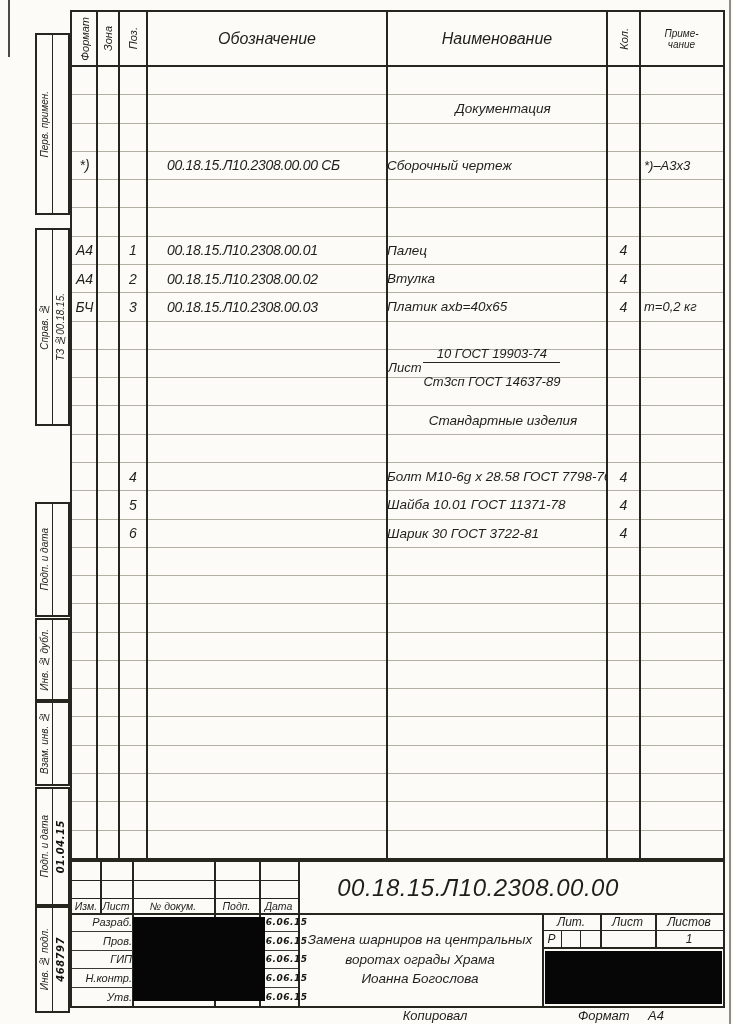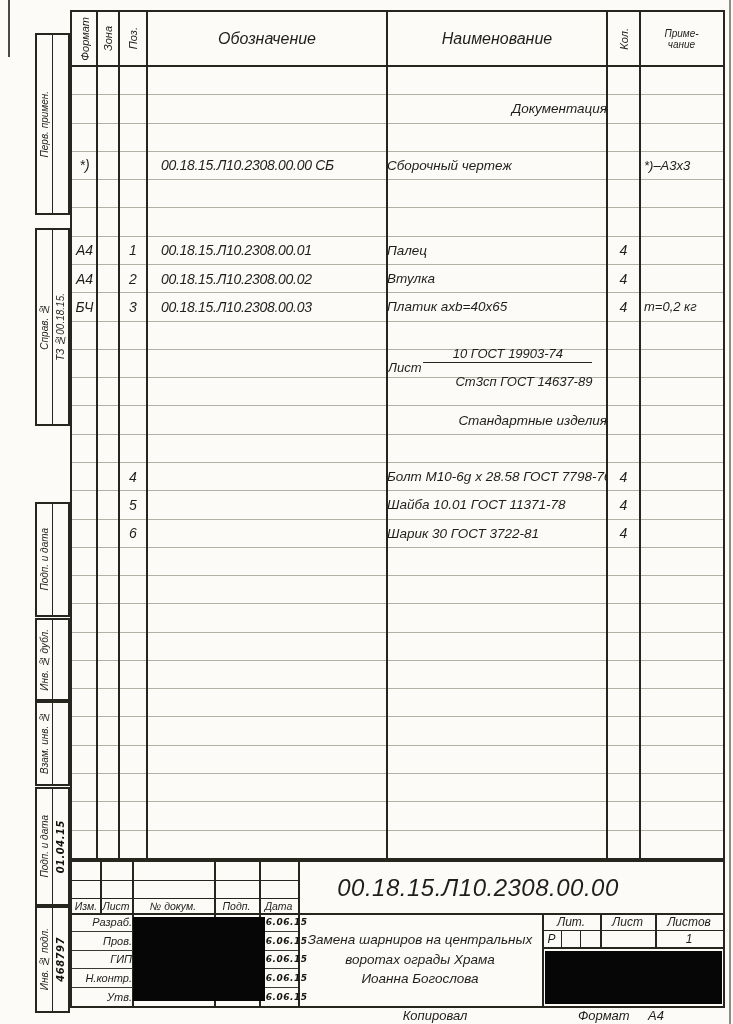--- a/index.html
+++ b/index.html
@@ -23,31 +23,31 @@
   .vtext { writing-mode:vertical-rl; transform:rotate(180deg); white-space:nowrap; }
   .note-head { flex-direction:column; line-height:1.1; font-size:10px; }
   #spec-body { position:absolute; top:55px; left:0; right:0; bottom:0;
     display:flex; flex-direction:column; }
   .spec-row { flex:1; display:grid;
     grid-template-columns:25px 22px 28px 240px 220px 33px 1fr;
     border-bottom:1px solid #b3b0a6; align-items:center; font-size:14px; min-height:0; }
   .spec-row:last-child { border-bottom:none; }
   .cell { overflow:hidden; white-space:nowrap; }
   .ctr { text-align:center; }
-  .c-desig { padding-left:14px; letter-spacing:-0.3px; }
+  .c-desig { padding-left:20px; letter-spacing:-0.3px; }
   .c-name { padding-left:0; font-size:13.5px; }
   .c-note { padding-left:4px; font-size:13px; }
-  .section-name { text-align:right; text-decoration:underline; text-underline-offset:3px; padding-left:12px; }
+  .section-name { text-align:center; text-decoration:underline; text-underline-offset:3px; padding-left:12px; }
   .colline { position:absolute; top:0; bottom:0; width:2px; background:#26261f; }
   
   #material-note { position:absolute; left:316px; top:328px; width:218px; height:54px;
     display:flex; align-items:center; font-size:13px; }
   .frac { display:inline-flex; flex-direction:column; text-align:center; margin-left:2px; }
   .frac .num { border-bottom:1.5px solid #26261f; padding:0 6px 1px; }
-  .frac .den { padding-top:11px;margin-left:32px; }
+  .frac .den { padding-top:11px; }
 
   
   .margin-box { position:absolute; left:35px; width:35px; border:2px solid #26261f;
     box-sizing:border-box; display:flex; }
   .margin-box .lab { width:15px; border-right:1px solid #26261f; display:flex;
     align-items:center; justify-content:center; font-size:10px; }
   .margin-box .val { flex:1; display:flex; align-items:center; justify-content:center;
     font-size:10px; }
   .hand { font-family:"DejaVu Sans",sans-serif; font-style:italic; font-weight:bold;
     color:#15150f; letter-spacing:0.5px; }

